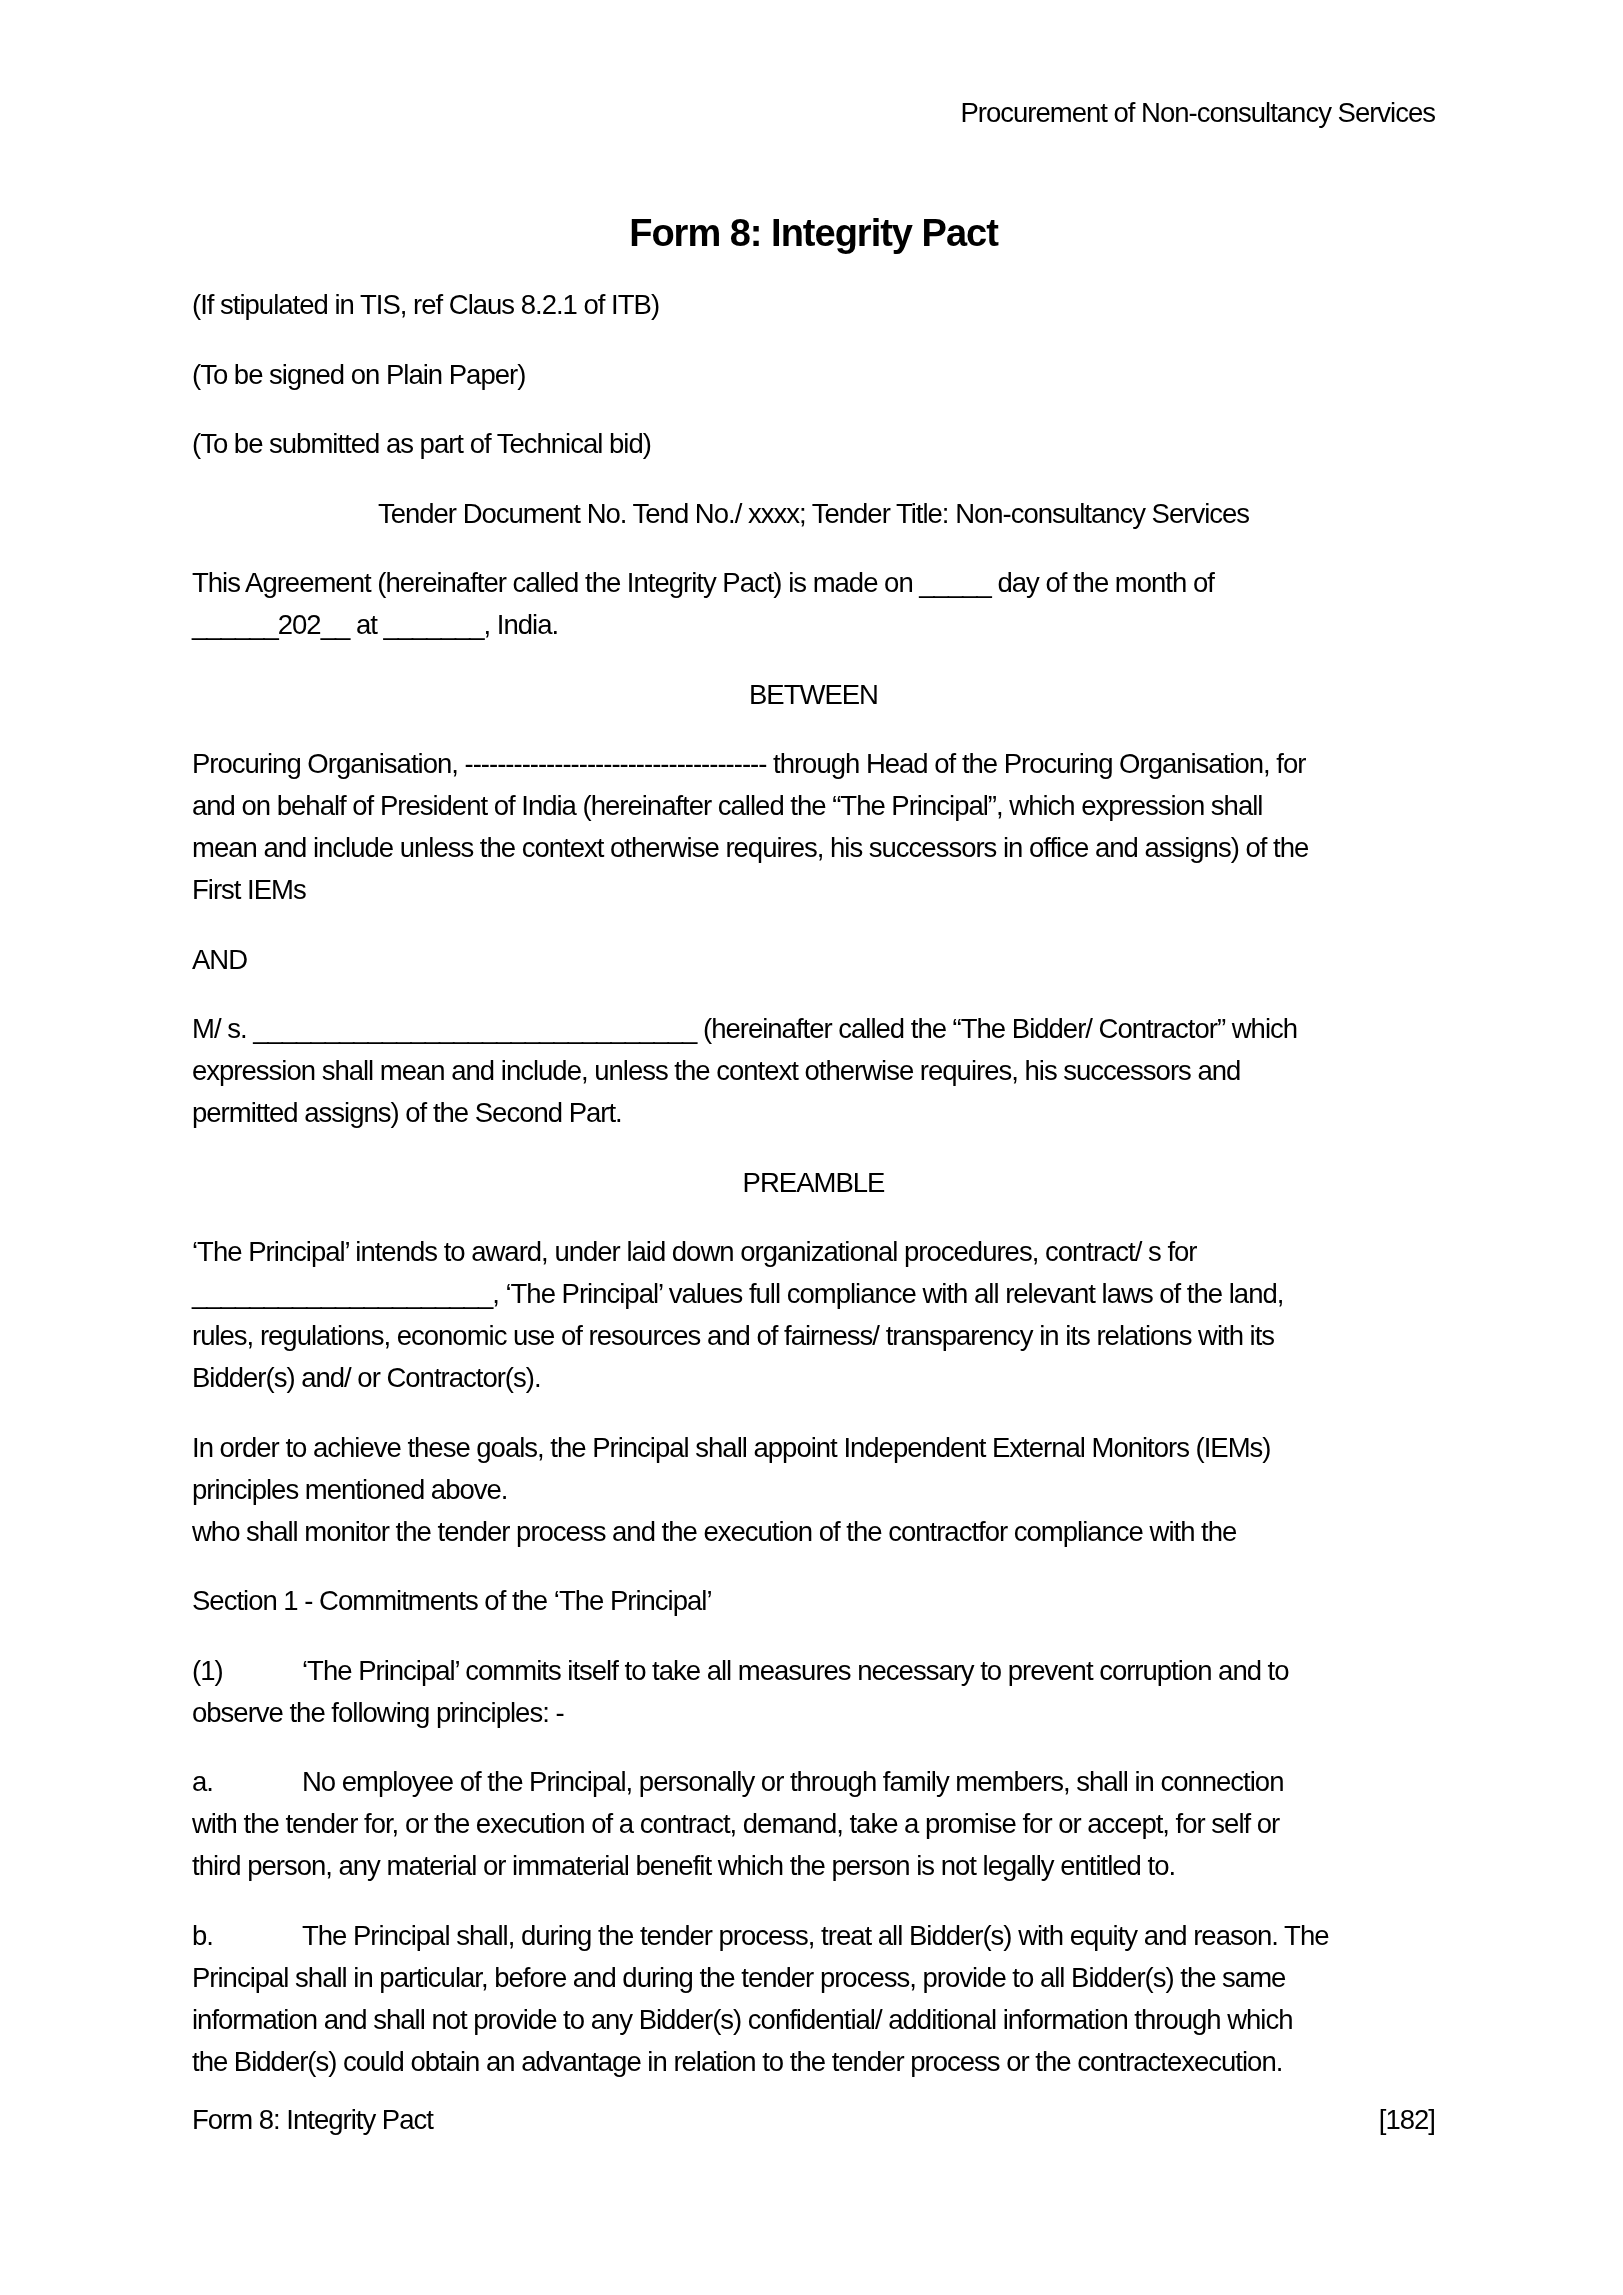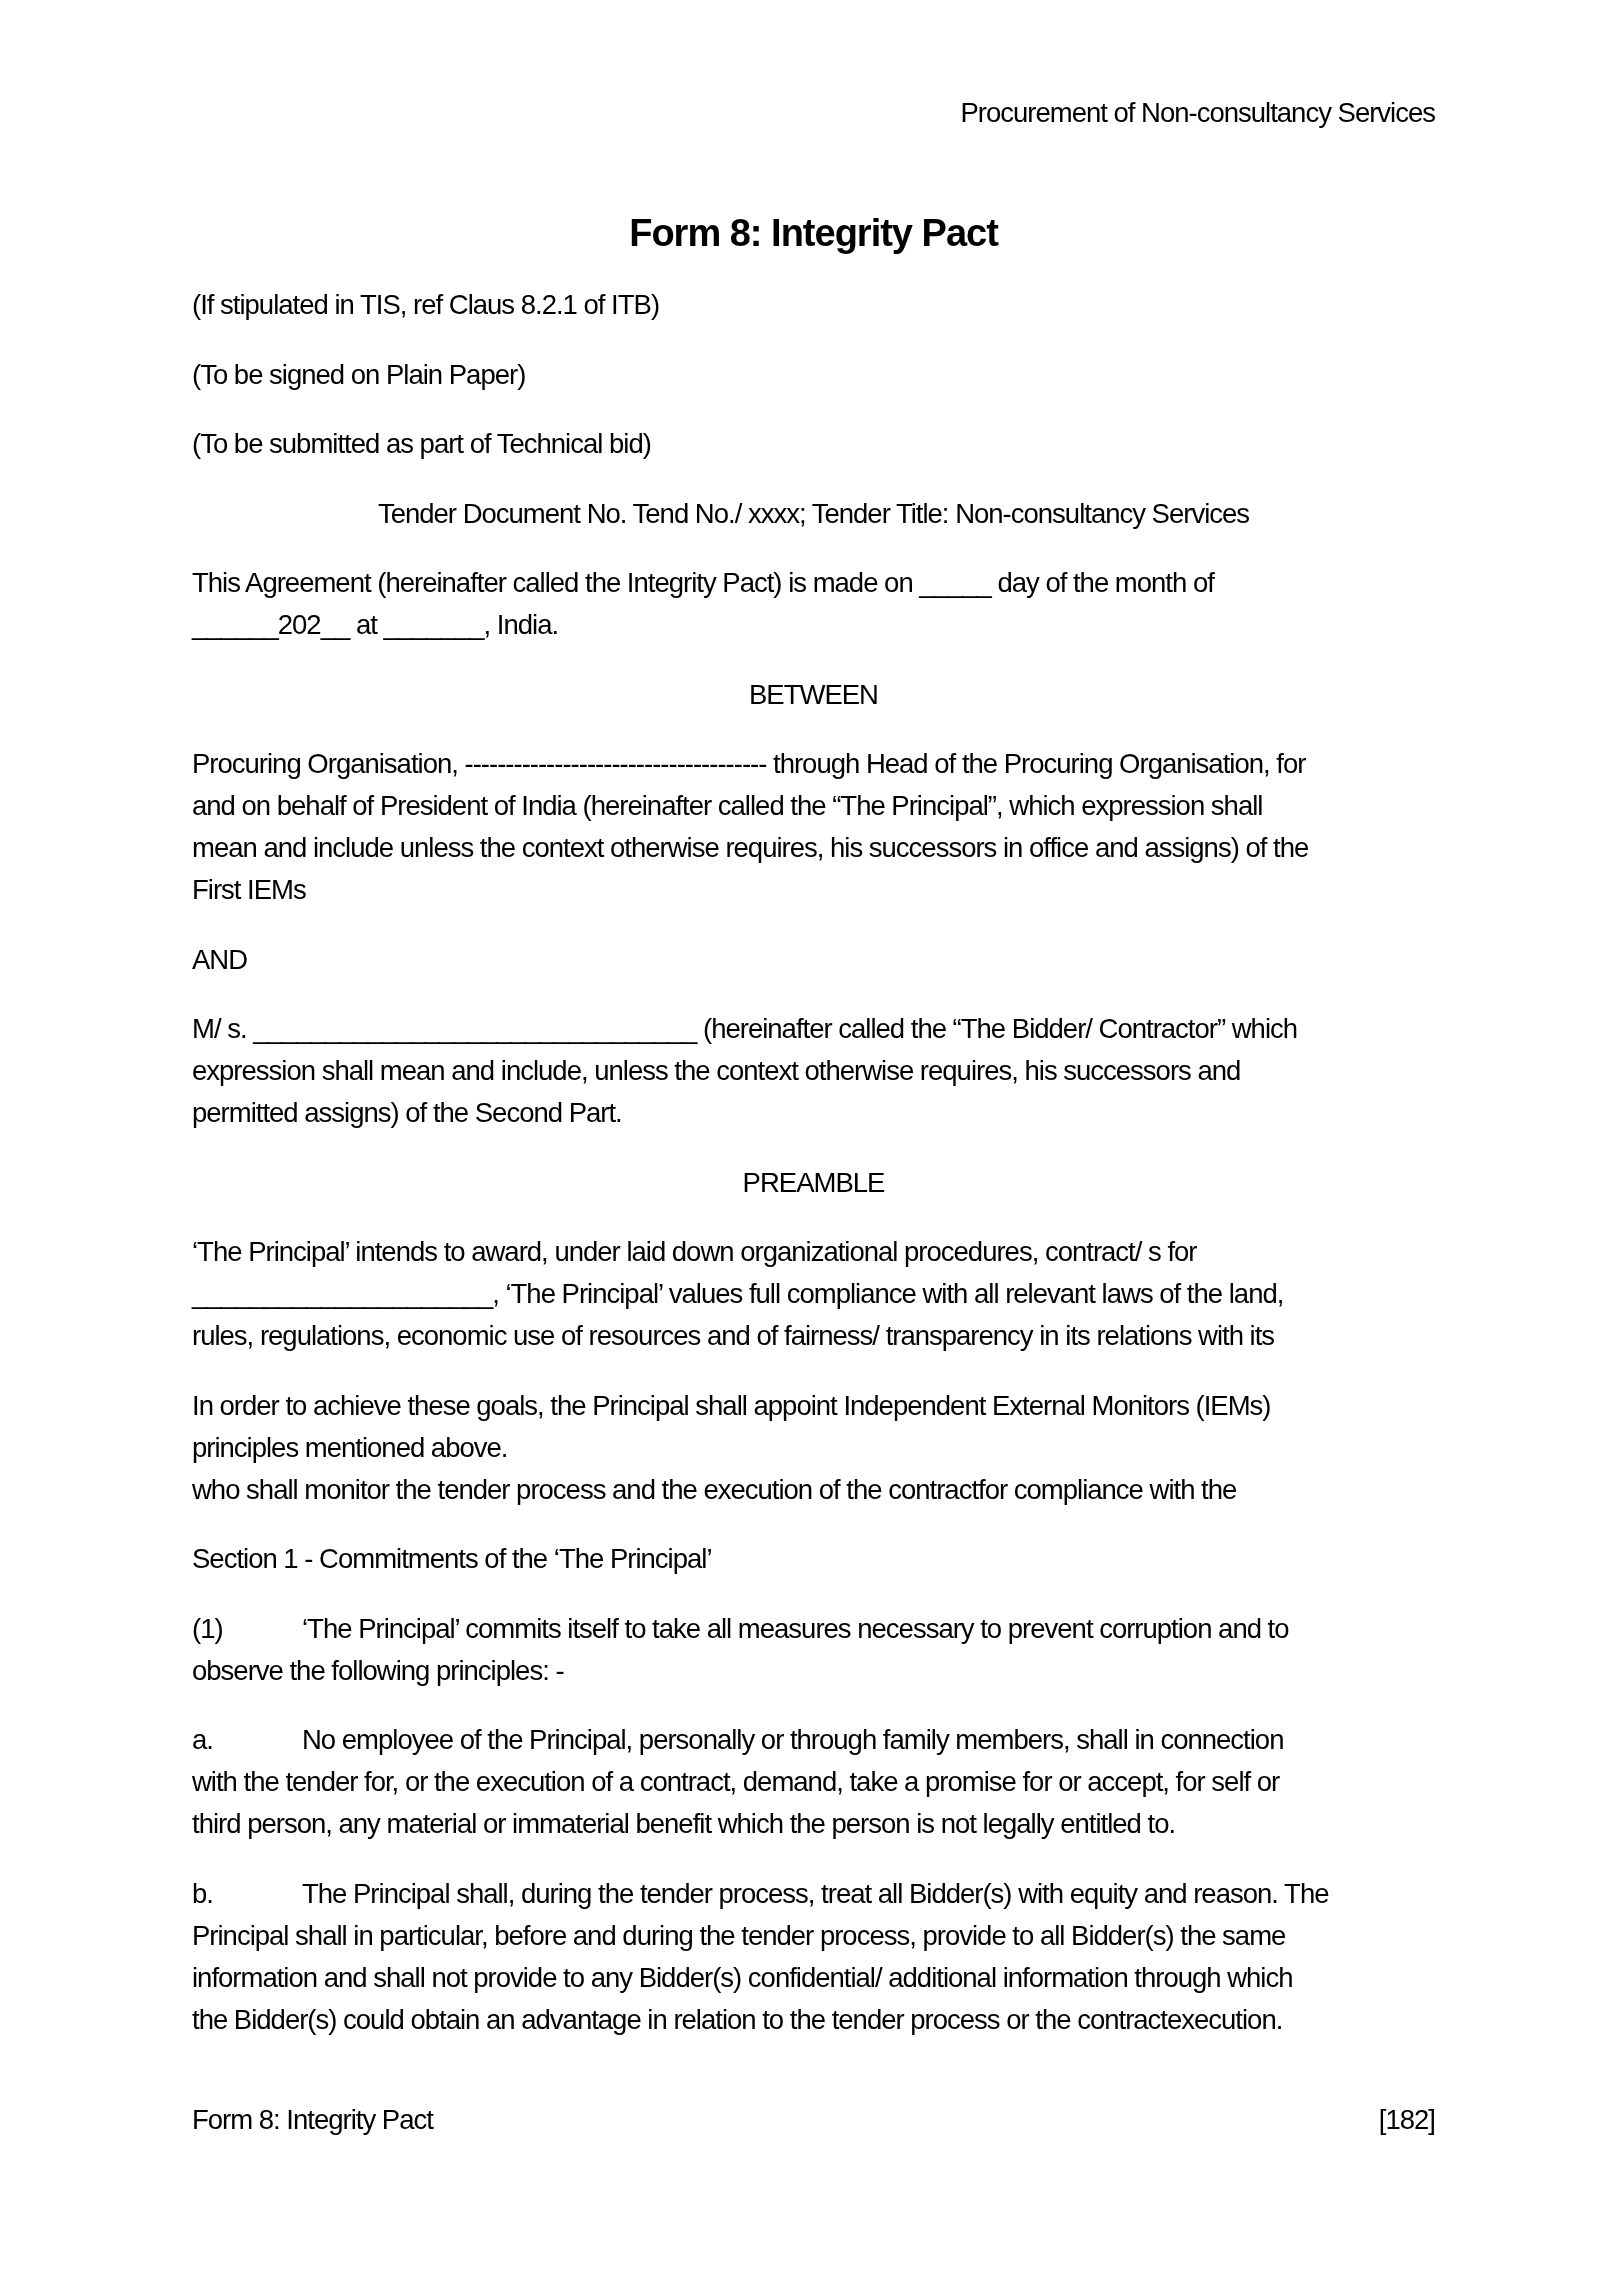--- a/index.html
+++ b/index.html
@@ -104,20 +104,21 @@
         <div class="line">expression shall mean and include, unless the context otherwise requires, his successors and</div>
         <div class="line">permitted assigns) of the Second Part.</div>
       </div>
       <div class="block center">
         <div class="line">PREAMBLE</div>
       </div>
       <div class="block body">
         <div class="line">‘The Principal’ intends to award, under laid down organizational procedures, contract/ s for</div>
         <div class="line">_____________________, ‘The Principal’ values full compliance with all relevant laws of the land,</div>
         <div class="line">rules, regulations, economic use of resources and of fairness/ transparency in its relations with its</div>
+        <div class="line">Bidder(s) and/ or Contractor(s).</div>
       </div>
       <div class="block body">
         <div class="line">In order to achieve these goals, the Principal shall appoint Independent External Monitors (IEMs)</div>
         <div class="line">principles mentioned above.</div>
         <div class="line">who shall monitor the tender process and the execution of the contractfor compliance with the</div>
       </div>
       <div class="block heading">
         <div class="line">Section 1 - Commitments of the ‘The Principal’</div>
       </div>
       <div class="block body">

